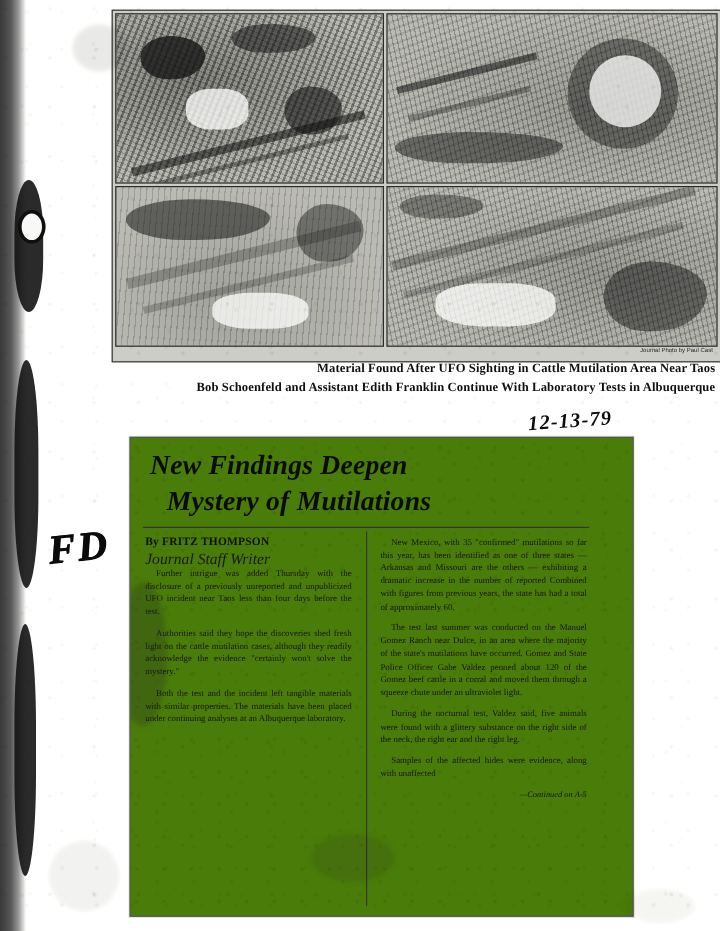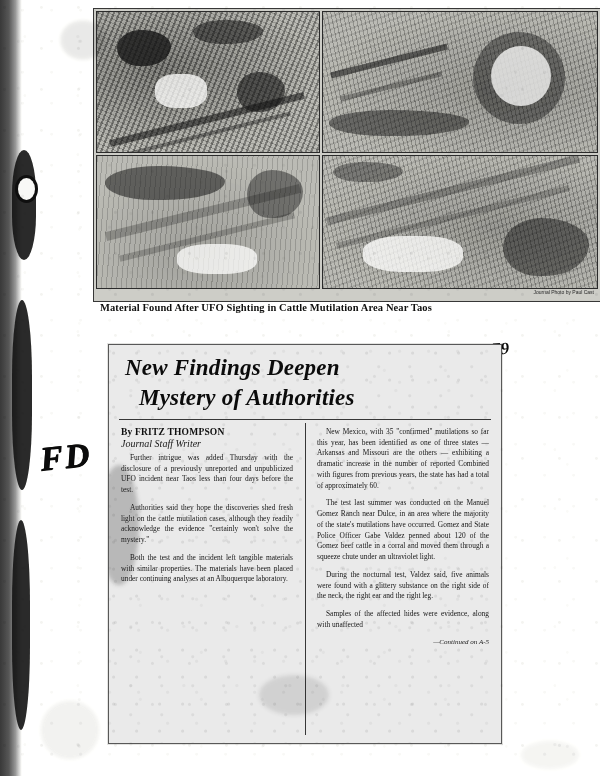--- a/index.html
+++ b/index.html
@@ -144,21 +144,21 @@
     font-family: "Liberation Sans", sans-serif;
     color: #2b2b2b;
     padding-right: 4px;
     box-sizing: border-box;
   }
 
   .caption {
     position: absolute;
     left: 100px;
     width: 496px;
-    text-align: left;
+    text-align: right;
     font-family: "Liberation Serif", serif;
     font-size: 10.5px;
     font-weight: bold;
     color: #141414;
     letter-spacing: 0.1px;
   }
   .cap1 { top: 302px; }
   .cap2 { top: 318px; }
 
   
@@ -183,27 +183,28 @@
     font-style: italic;
     letter-spacing: 2px;
     transform: rotate(-6deg);
     text-shadow: 0.6px 0 0 #111, 0 0.6px 0 #111;
   }
 
   
   .clipping {
     position: absolute;
     left: 108px;
-    top: 344px;
+    top: 364px;
     width: 392px;
     height: 398px;
-    background: #e5e5e5;
+    background: #4d7c0f;
     border: 1px solid #5a5a5a;
     box-shadow: 0 0 0 1px rgba(0,0,0,0.12);
     overflow: hidden;
+    padding-left: 26px;
   }
   .clip-noise {
     position: absolute;
     inset: 0;
     pointer-events: none;
     background:
       radial-gradient(circle at 20% 30%, rgba(0,0,0,0.07) 0 1px, transparent 2px),
       radial-gradient(circle at 70% 75%, rgba(0,0,0,0.06) 0 1px, transparent 2px);
     background-size: 23px 27px, 31px 29px;
     mix-blend-mode: multiply;
@@ -246,21 +247,21 @@
     width: 170px;
     font-family: "Liberation Serif", serif;
   }
   .byline .b1 {
     font-size: 9.5px;
     font-weight: bold;
     letter-spacing: 0.2px;
     color: #141414;
   }
   .byline .b2 {
-    font-size: 10px;
+    font-size: 13px;
     font-style: italic;
     color: #1d1d1d;
     margin-top: 1px;
   }
 
   .col {
     position: absolute;
     font-family: "Liberation Serif", serif;
     font-size: 7.4px;
     line-height: 1.45;
@@ -345,29 +346,30 @@
       <div class="streak" style="left:10px;  top:58px;  width:240px; height:6px; opacity:.4;"></div>
       <div class="blot" style="left:180px;  top:62px;  width:86px;  height:58px; opacity:.5;"></div>
       <div class="pale" style="left:40px;   top:80px;  width:100px; height:36px;"></div>
       <div class="blot" style="left:10px;   top:6px;   width:70px;  height:20px; opacity:.4;"></div>
     </div>
 
     <div class="photo-caption-area">Journal Photo by Paul Cast</div>
   </div>
 
   <div class="caption cap1">Material Found After UFO Sighting in Cattle Mutilation Area Near Taos</div>
+  <div class="caption cap2">Bob Schoenfeld and Assistant Edith Franklin Continue With Laboratory Tests in Albuquerque</div>
 
   <div class="hand hand-date">12-13-79</div>
   <div class="hand hand-fd">FD</div>
 
   <div class="clipping">
     <div class="clip-noise"></div>
 
     <div class="headline hl1">New Findings Deepen</div>
-    <div class="headline hl2">Mystery of Authorities</div>
+    <div class="headline hl2">Mystery of Mutilations</div>
 
     <div class="rule rule-h"></div>
     <div class="rule rule-v"></div>
 
     <div class="byline">
       <div class="b1">By FRITZ THOMPSON</div>
       <div class="b2">Journal Staff Writer</div>
     </div>
 
     <div class="col col-left">

